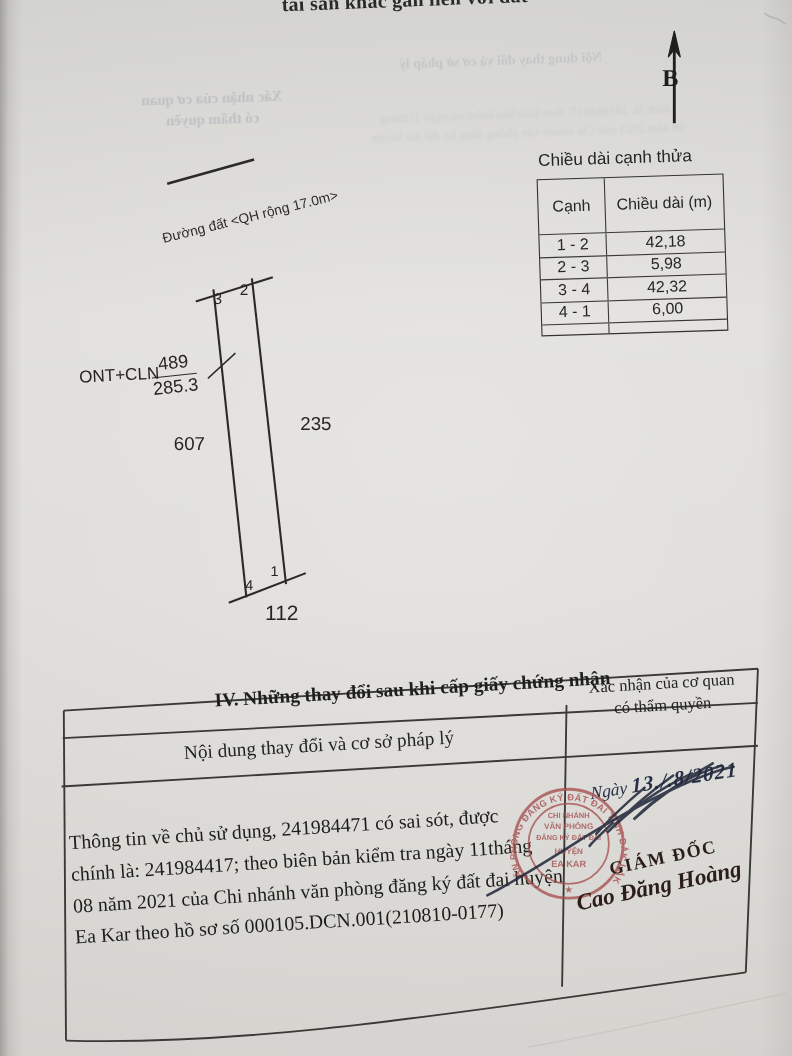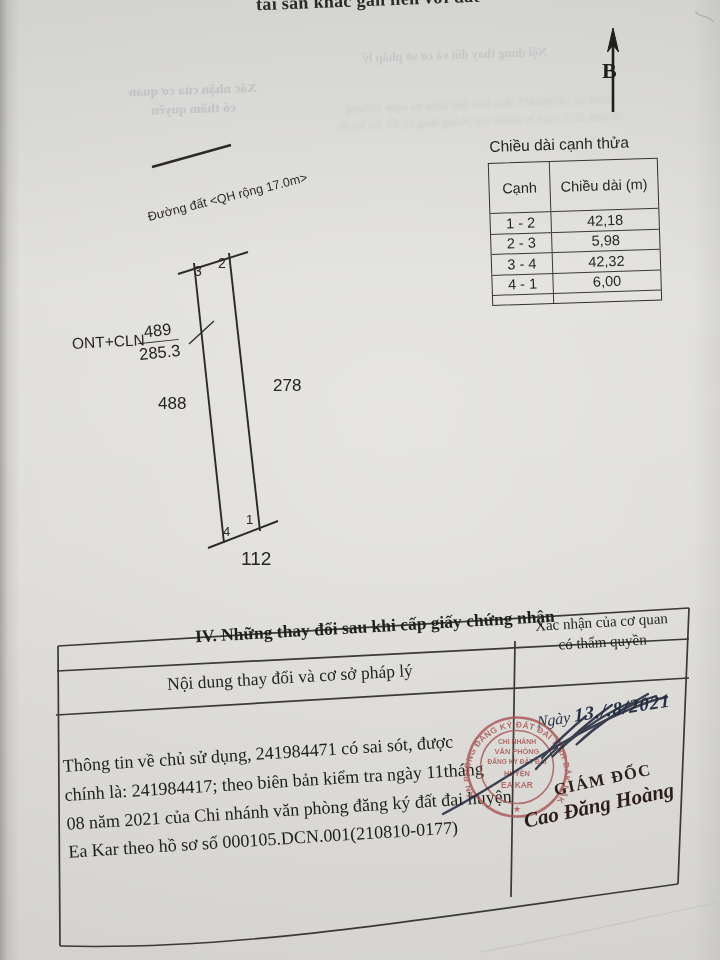--- a/index.html
+++ b/index.html
@@ -155,22 +155,22 @@
 <div class="abs road-label sans">Đường đất &lt;QH rộng 17.0m&gt;</div>
 <div class="abs lbl" style="left:72px;top:333px;font-size:15.5px;transform:rotate(-3deg);">ONT+CLN</div>
 <div class="abs fraction">
   <div class="frac-top">489</div>
   <div class="frac-bottom">285.3</div>
 </div>
 <div class="abs lbl" style="left:194px;top:263px;font-size:14px;">3</div>
 <div class="abs lbl" style="left:218px;top:255px;font-size:14px;">2</div>
 <div class="abs lbl" style="left:223px;top:524px;font-size:13px;">4</div>
 <div class="abs lbl" style="left:246px;top:512px;font-size:13px;">1</div>
-<div class="abs lbl" style="left:158px;top:394px;font-size:17px;">488</div>
-<div class="abs lbl" style="left:273px;top:376px;font-size:17px;">278</div>
+<div class="abs lbl" style="left:158px;top:394px;font-size:17px;">607</div>
+<div class="abs lbl" style="left:273px;top:376px;font-size:17px;">235</div>
 <div class="abs lbl" style="left:241px;top:548px;font-size:19px;">112</div>
 
 <div class="abs s4-title">IV. Những thay đổi sau khi cấp giấy chứng nhận</div>
 <div class="abs s4-left-h">Nội dung thay đổi và cơ sở pháp lý</div>
 <div class="abs s4-right-h">
   <span>Xác nhận của cơ quan</span><br>
   <span>có thẩm quyền</span>
 </div>
 <div class="abs s4-body">
   <span>Thông tin về chủ sử dụng, 241984471 có sai sót, được</span>

